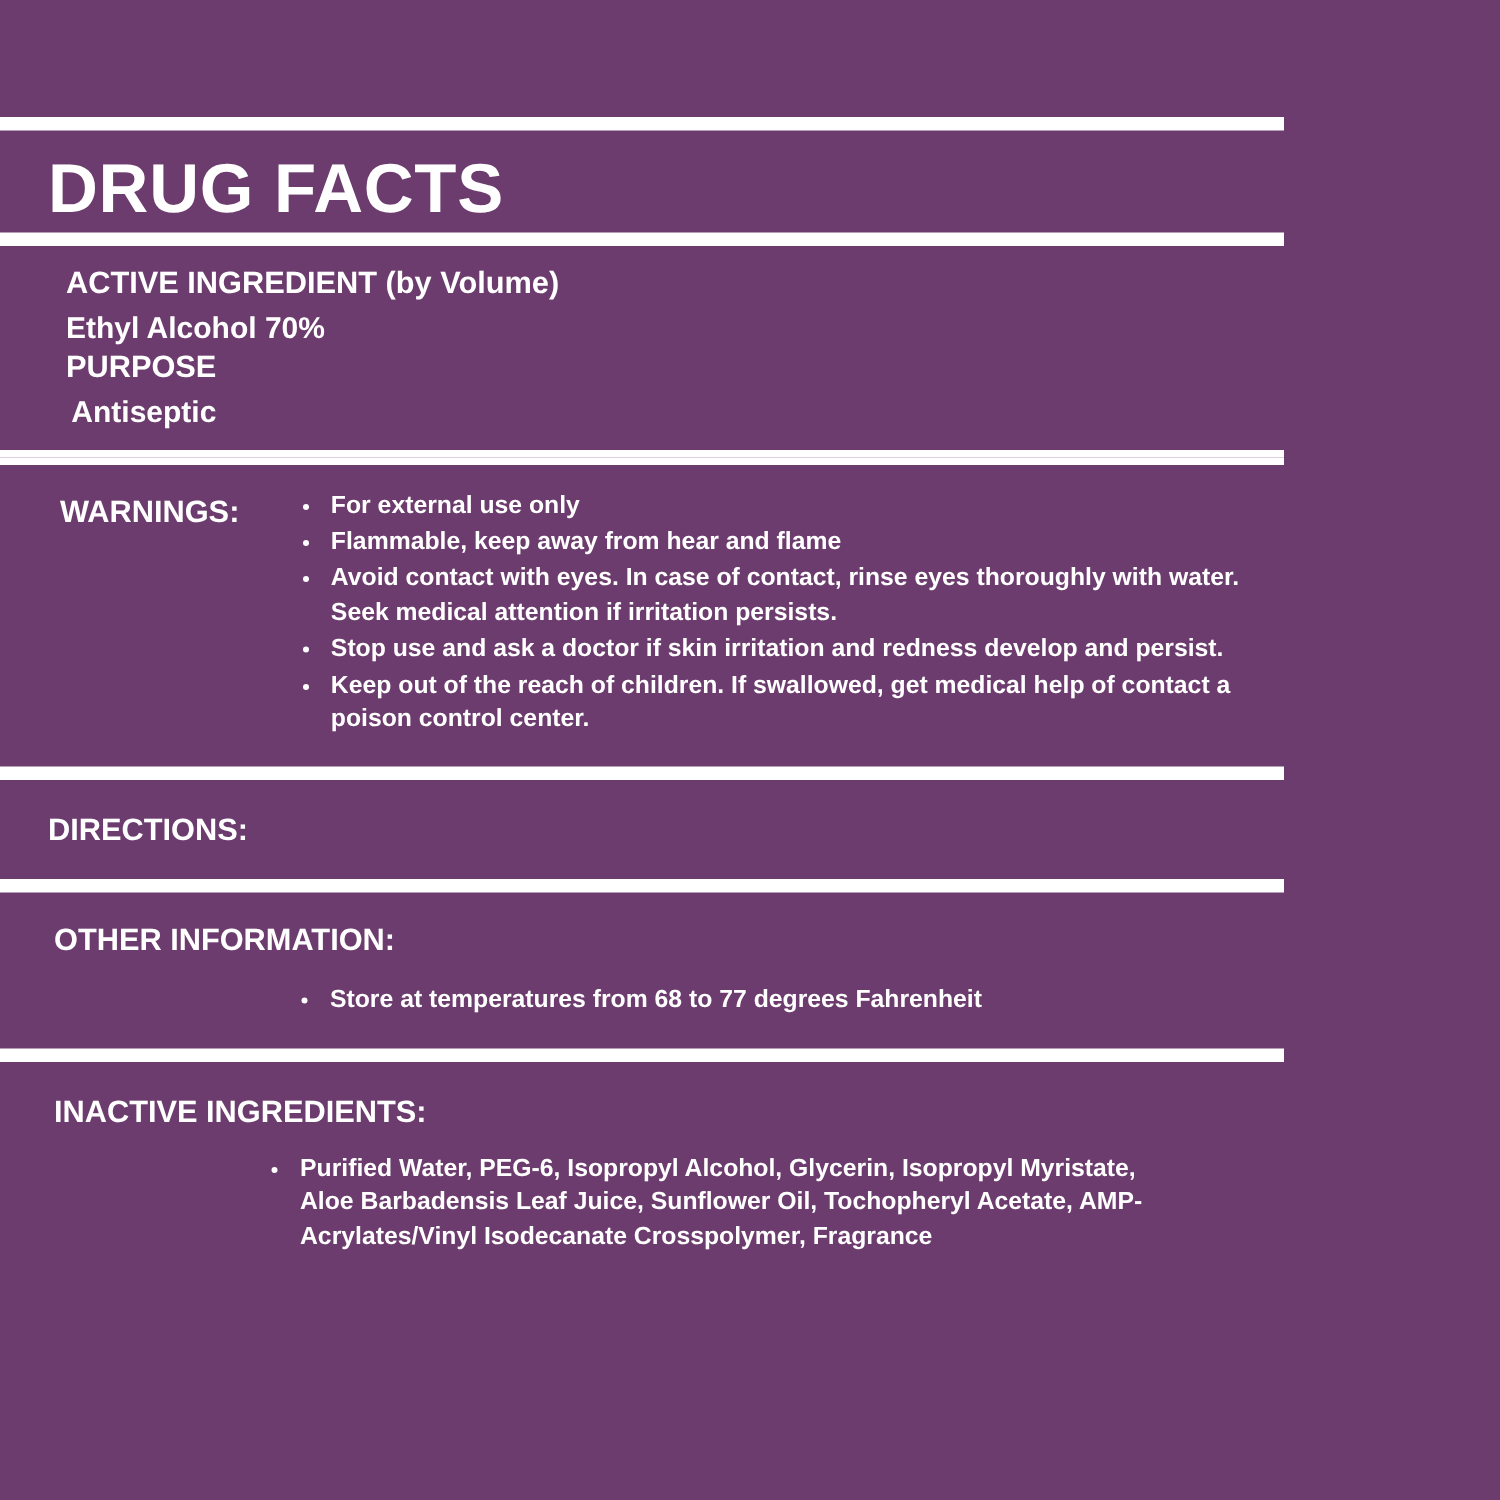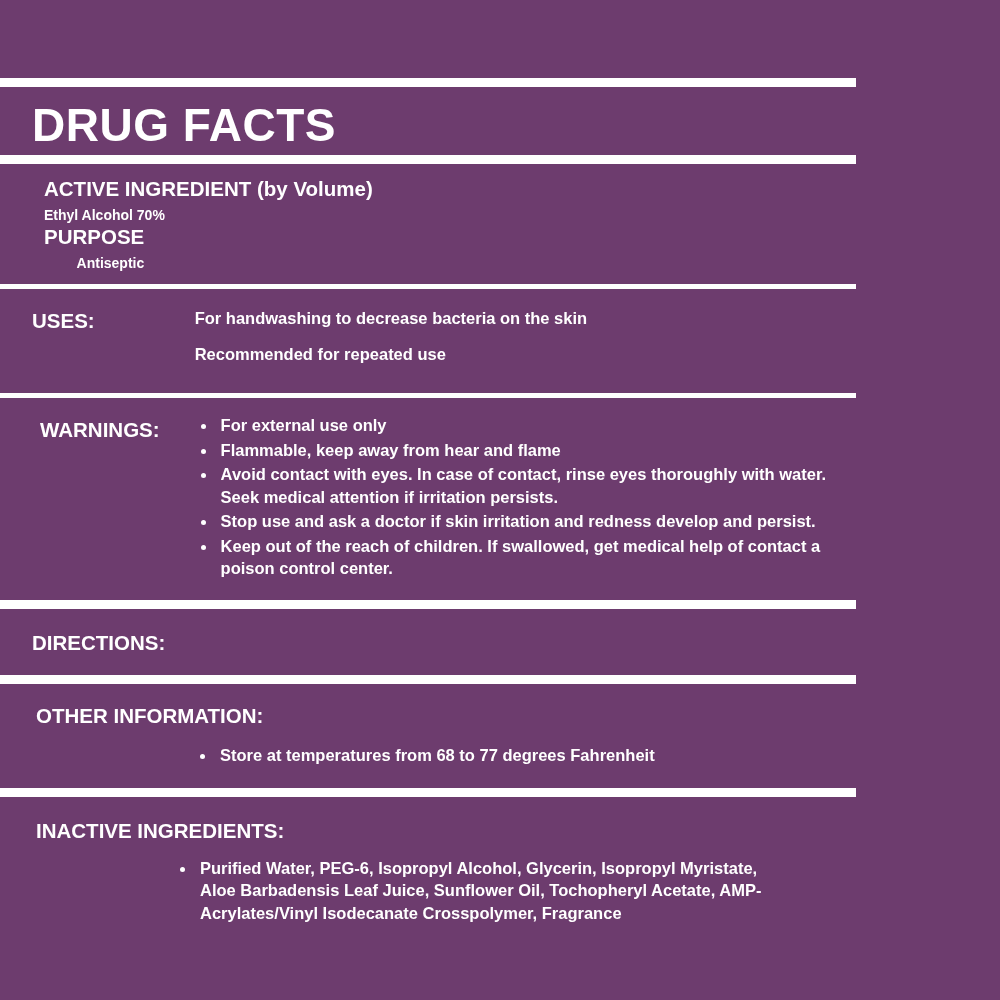--- a/index.html
+++ b/index.html
@@ -51,21 +51,21 @@
     padding: 12px 22px 12px 44px;
     flex-direction: column;
   }
   .ai-left, .ai-right { }
   .ai-head {
     font-size: 20.5px;
     font-weight: bold;
     line-height: 1.25;
   }
   .ai-sub {
-    font-size: 14px;
+    font-size: 20px;
     font-weight: bold;
     line-height: 1.3;
     margin-top: 4px;
   }
   .ai-right { text-align: right; }
 
   
   .row {
     display: flex;
     align-items: flex-start;
@@ -148,27 +148,20 @@
       <div class="ai-sub">Ethyl Alcohol 70%</div>
     </div>
     <div class="ai-right">
       <div class="ai-head">PURPOSE</div>
       <div class="ai-sub">Antiseptic</div>
     </div>
   </div>
 
   <div class="rule thin"></div>
 
-  <div class="section uses-sec row">
-    <div class="label uses-label">USES:</div>
-    <div class="content uses-content">
-      <div class="line">For handwashing to decrease bacteria on the skin</div>
-      <div class="line">Recommended for repeated use</div>
-    </div>
-  </div>
 
   <div class="rule thin"></div>
 
   <div class="section warn-sec row">
     <div class="label warn-label">WARNINGS:</div>
     <div class="content warn-content">
       <ul>
         <li>For external use only</li>
         <li>Flammable, keep away from hear and flame</li>
         <li>Avoid contact with eyes.  In case of contact, rinse eyes thoroughly with water.  Seek medical attention if irritation persists.</li>

